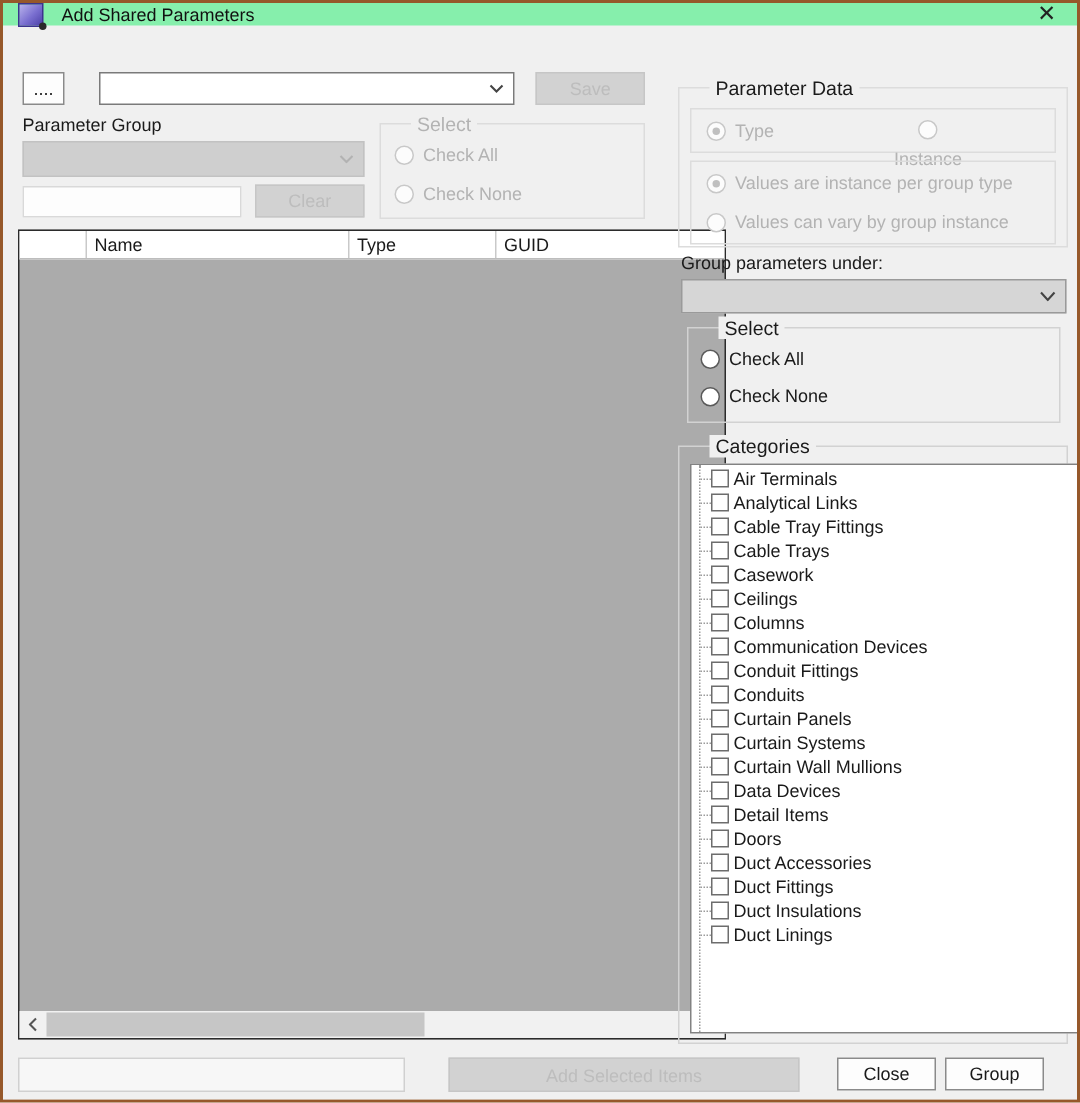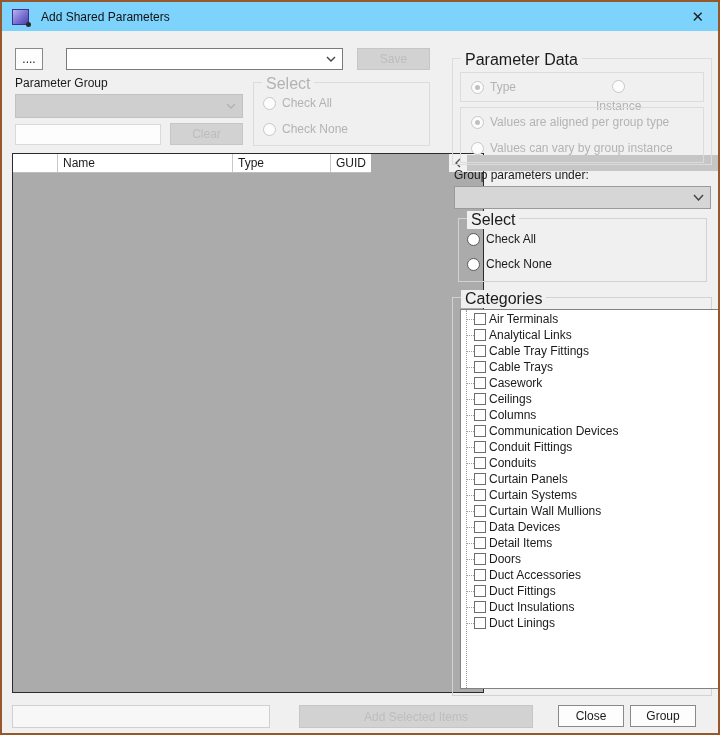--- a/index.html
+++ b/index.html
@@ -1,21 +1,21 @@
 <!DOCTYPE html>
 <html><head>
 <meta charset="utf-8">
 <style>
   * { box-sizing: border-box; margin: 0; padding: 0; }
   html,body { width:720px; height:735px; }
   body { font-family: "Liberation Sans", sans-serif; font-size: 12px; color:#1a1a1a; }
 
   .window { position:relative; width:720px; height:735px; border:2px solid #96582a; background:#f0f0f0; overflow:hidden; }
 
-  .titlebar { position:absolute; left:0; top:0; right:0; height:29px; background:#7dd3fc; display:flex; align-items:center; padding:0 10px; }
+  .titlebar { position:absolute; left:0; top:0; right:0; height:15px; background:#86efac; display:flex; align-items:center; padding:0 10px; }
   .app-icon { width:17px; height:16px; background:linear-gradient(135deg,#b9b3ec 0%,#7a6fd0 55%,#4c41a8 100%); border:1px solid #3c338f; position:relative; flex:none; }
   .app-icon::after { content:''; position:absolute; right:-3px; bottom:-3px; width:5px; height:5px; border-radius:50%; background:#2a2a2a; }
   .title-text { margin-left:12px; color:#111; }
   .close-x { margin-left:auto; font-size:15px; color:#222; line-height:1; cursor:default; padding:2px 4px; }
 
   .client { position:absolute; left:0; top:29px; right:0; bottom:0; background:#f0f0f0; }
   .abs { position:absolute; }
 
   
   .btn { display:flex; align-items:center; justify-content:center; background:#fdfdfd; border:1px solid #8a8a8a; font-size:12px; color:#1a1a1a; }
@@ -25,34 +25,34 @@
   .combo { display:flex; align-items:center; background:#fff; border:1px solid #7a7a7a; padding:0 6px; }
   .combo .combo-val { flex:1; }
   .combo.gray { background:#d6d6d6; border:1px solid #9a9a9a; }
   .combo.disabled { background:#cfcfcf; border:1px solid #c2c2c2; }
 
   
   .tbox { background:#fdfdfd; border:1px solid #d9d9d9; }
 
   
   .group { border:1px solid #dcdcdc; }
-  .group-title { position:absolute; top:-8px; left:8px; background:#f0f0f0; padding:0 4px; font-size:16px; color:#1a1a1a; }
+  .group-title { position:absolute; top:-8px; left:20px; background:#f0f0f0; padding:0 4px; font-size:13px; color:#1a1a1a; }
   .group.dis .group-title { color:#b3b3b3; }
 
   
   .radio-row { position:absolute; display:flex; align-items:center; gap:6px; height:14px; }
   .radio { width:13px; height:13px; border-radius:50%; border:1px solid #5a5a5a; background:#fff; flex:none; position:relative; }
   .radio.checked::after { content:''; position:absolute; inset:3px; border-radius:50%; background:#4a4a4a; }
   .radio.dis { border-color:#c8c8c8; background:#fcfcfc; }
   .radio.dis.checked::after { background:#c0c0c0; }
   .rlabel { white-space:nowrap; }
   .rlabel.dis { color:#b3b3b3; }
 
   
-  .ptable { left:10px; top:122px; width:472px; height:540px; border:1px solid #2b2b2b; background:#ababab; display:flex; flex-direction:row; }
+  .ptable { left:10px; top:122px; width:472px; height:540px; border:1px solid #2b2b2b; background:#ababab; display:flex; flex-direction:column; }
   .ptable-header { height:19px; background:#fff; display:flex; border-bottom:1px solid #bdbdbd; flex:none; }
   .hcell { border-right:1px solid #c9c9c9; padding:2px 5px; overflow:hidden; white-space:nowrap; }
   .hcell:nth-child(1){ width:45px; flex:none; }
   .hcell:nth-child(2){ width:175px; flex:none; }
   .hcell:nth-child(3){ width:98px; flex:none; }
   .hcell:nth-child(4){ flex:1; border-right:none; }
   .ptable-body { flex:1; }
   .hscroll { height:18px; background:#f1f1f1; position:relative; flex:none; display:flex; align-items:center; justify-content:space-between; }
   .sarrow { width:17px; height:100%; display:flex; align-items:center; justify-content:center; flex:none; }
   .hthumb { position:absolute; left:18px; width:252px; top:1px; bottom:1px; background:#c6c6c6; }
@@ -148,21 +148,21 @@
         <span class="rlabel dis">Type</span>
       </div>
       <div class="radio-row" style="left:135px; top:7px;flex-direction:column;">
         <span class="radio dis"></span>
         <span class="rlabel dis">Instance</span>
       </div>
     </div>
     <div class="group abs" style="left:458px; top:76px; width:244px; height:56px;">
       <div class="radio-row" style="left:10px; top:7px;">
         <span class="radio dis checked"></span>
-        <span class="rlabel dis">Values are aligned per group type</span>
+        <span class="rlabel dis">Values are instance per group type</span>
       </div>
       <div class="radio-row" style="left:10px; top:33px;">
         <span class="radio dis"></span>
         <span class="rlabel dis">Values can vary by group instance</span>
       </div>
     </div>
 
     <div class="lbl abs" style="left:452px; top:137px;">Group parameters under:</div>
     <div class="combo gray abs" style="left:452px; top:155px; width:257px; height:23px;">
       <span class="combo-val"></span>

